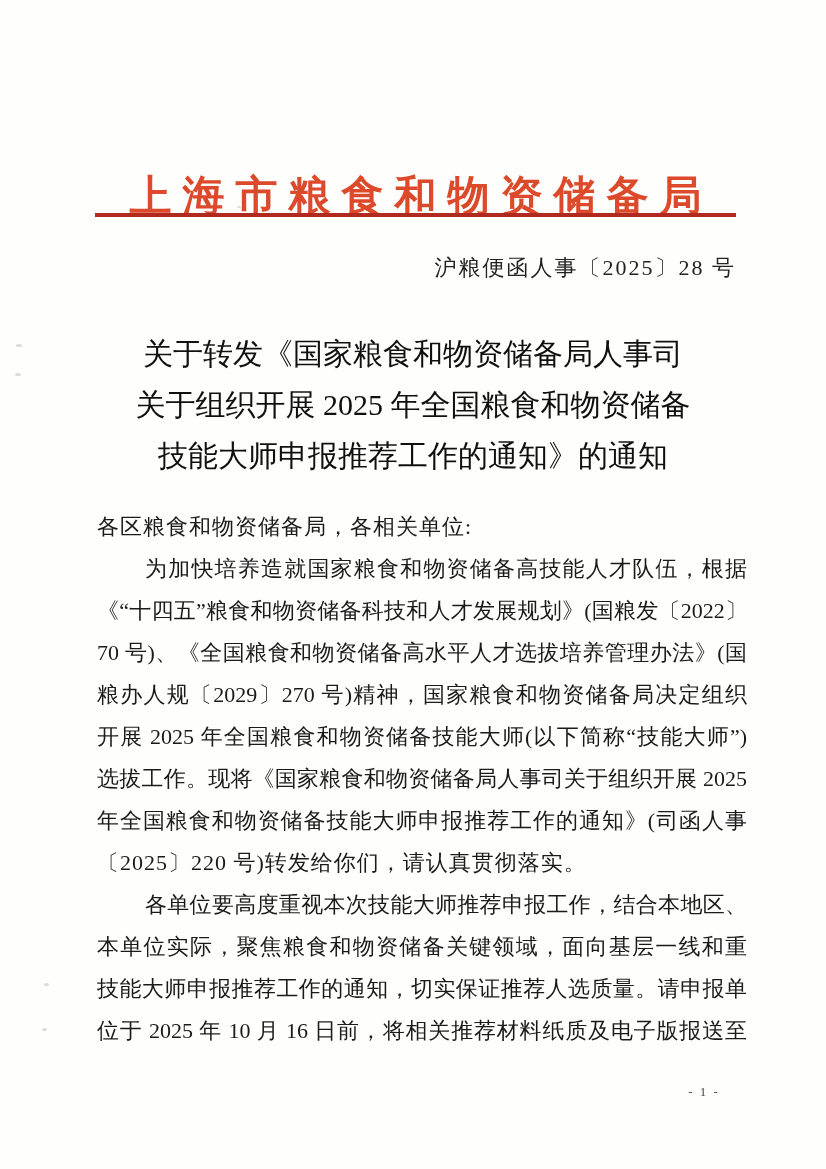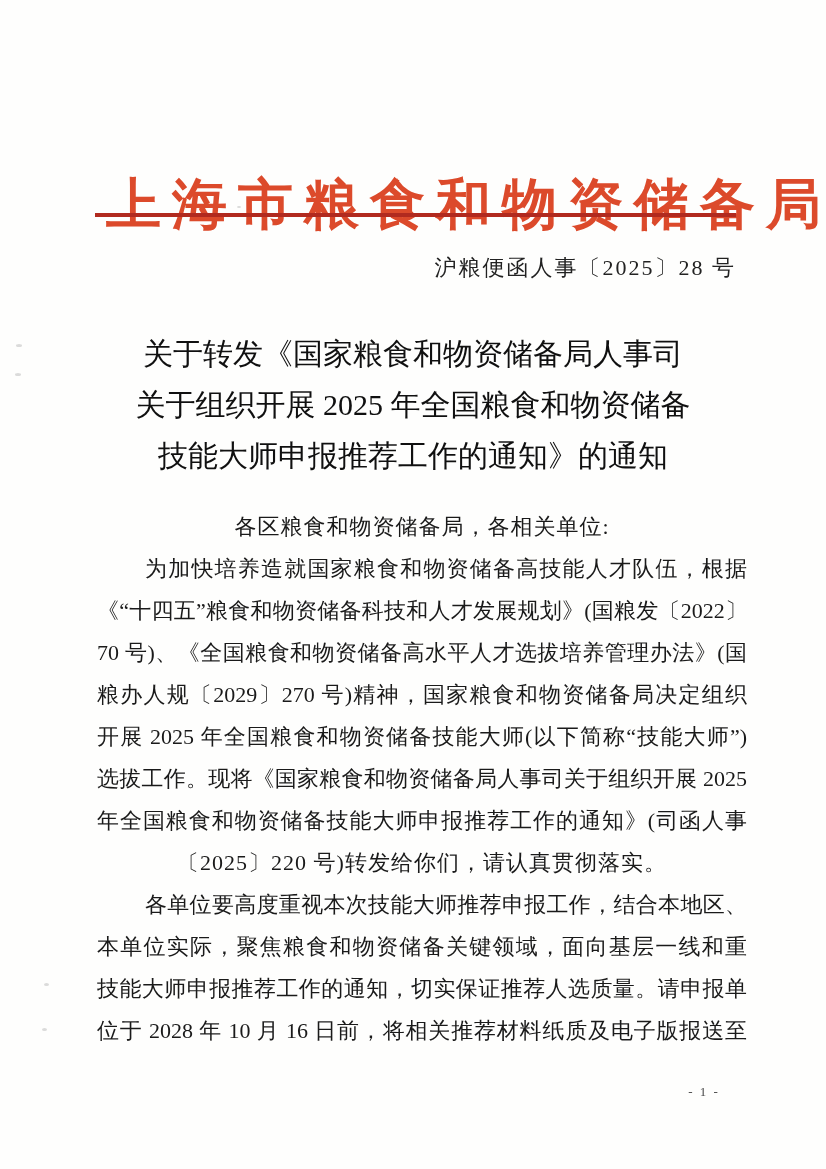--- a/index.html
+++ b/index.html
@@ -17,21 +17,21 @@
     color: #1b1b1b;
   }
 
   
   .agency {
     position: absolute;
     top: 168px;
     left: 95px;
     width: 641px;
     text-align: center;
-    font-size: 55px;
+    font-size: 42px;
     font-weight: 700;
     letter-spacing: 11px;
     white-space: nowrap;
     color: var(--header-red, #dc4a2b);
     text-indent: 11px; 
   }
   .rule {
     position: absolute;
     top: 213px;
     left: 95px;
@@ -71,21 +71,20 @@
     left: 97px;
     width: 650px;
     font-size: 22px;
     line-height: 42px;
     color: #1a1a1a;
   }
   .line {
     height: 42px;
     white-space: nowrap;
     letter-spacing: 1px;
-    text-align: center;
   }
   .line.fill {
     white-space: normal;
     text-align: justify;
     text-align-last: justify;
     letter-spacing: 0;
   }
   .line.indent { padding-left: 48px; }
 
   
@@ -142,18 +141,18 @@
     <div class="line fill">《“十四五”粮食和物资储备科技和人才发展规划》(国粮发〔2022〕</div>
     <div class="line fill">70 号)、《全国粮食和物资储备高水平人才选拔培养管理办法》(国</div>
     <div class="line fill">粮办人规〔2029〕270 号)精神，国家粮食和物资储备局决定组织</div>
     <div class="line fill">开展 2025 年全国粮食和物资储备技能大师(以下简称“技能大师”)</div>
     <div class="line fill">选拔工作。现将《国家粮食和物资储备局人事司关于组织开展 2025</div>
     <div class="line fill">年全国粮食和物资储备技能大师申报推荐工作的通知》(司函人事</div>
     <div class="line">〔2025〕220 号)转发给你们，请认真贯彻落实。</div>
     <div class="line indent fill">各单位要高度重视本次技能大师推荐申报工作，结合本地区、</div>
     <div class="line fill">本单位实际，聚焦粮食和物资储备关键领域，面向基层一线和重</div>
     <div class="line fill">技能大师申报推荐工作的通知，切实保证推荐人选质量。请申报单</div>
-    <div class="line fill">位于 2028 年 10 月 16 日前，将相关推荐材料纸质及电子版报送至</div>
+    <div class="line fill">位于 2025 年 10 月 16 日前，将相关推荐材料纸质及电子版报送至</div>
   </div>
 
   <div class="page-number">- 1 -</div>
 
 </div>
 
 </body></html>

